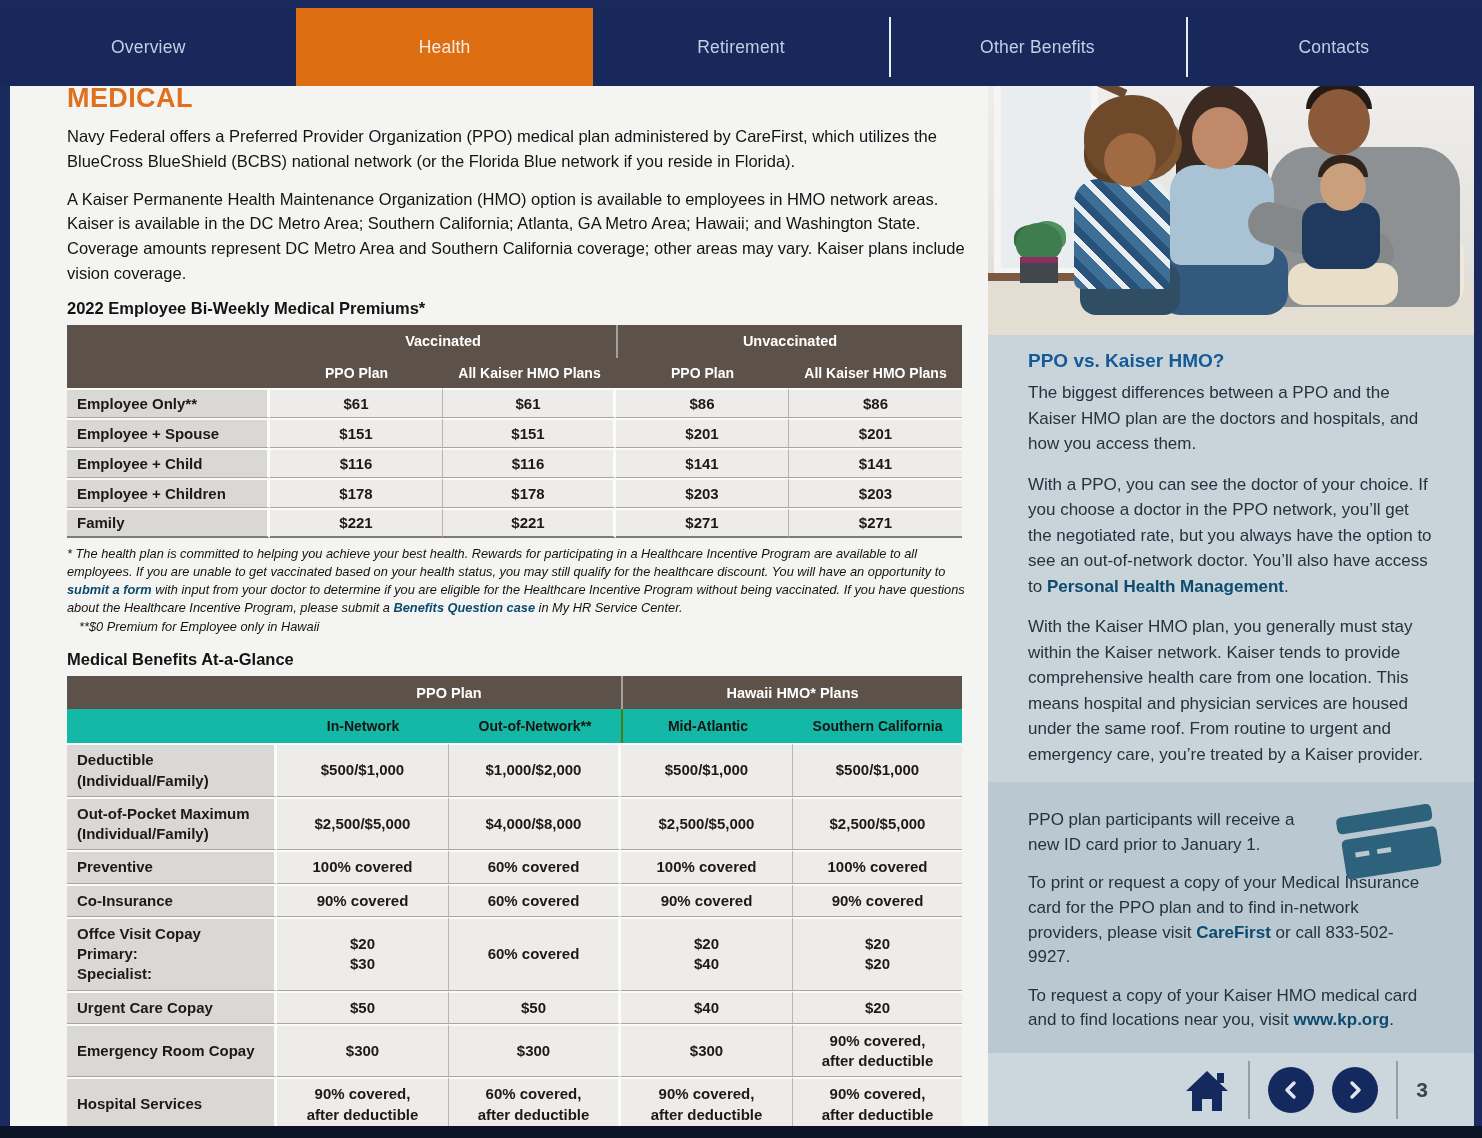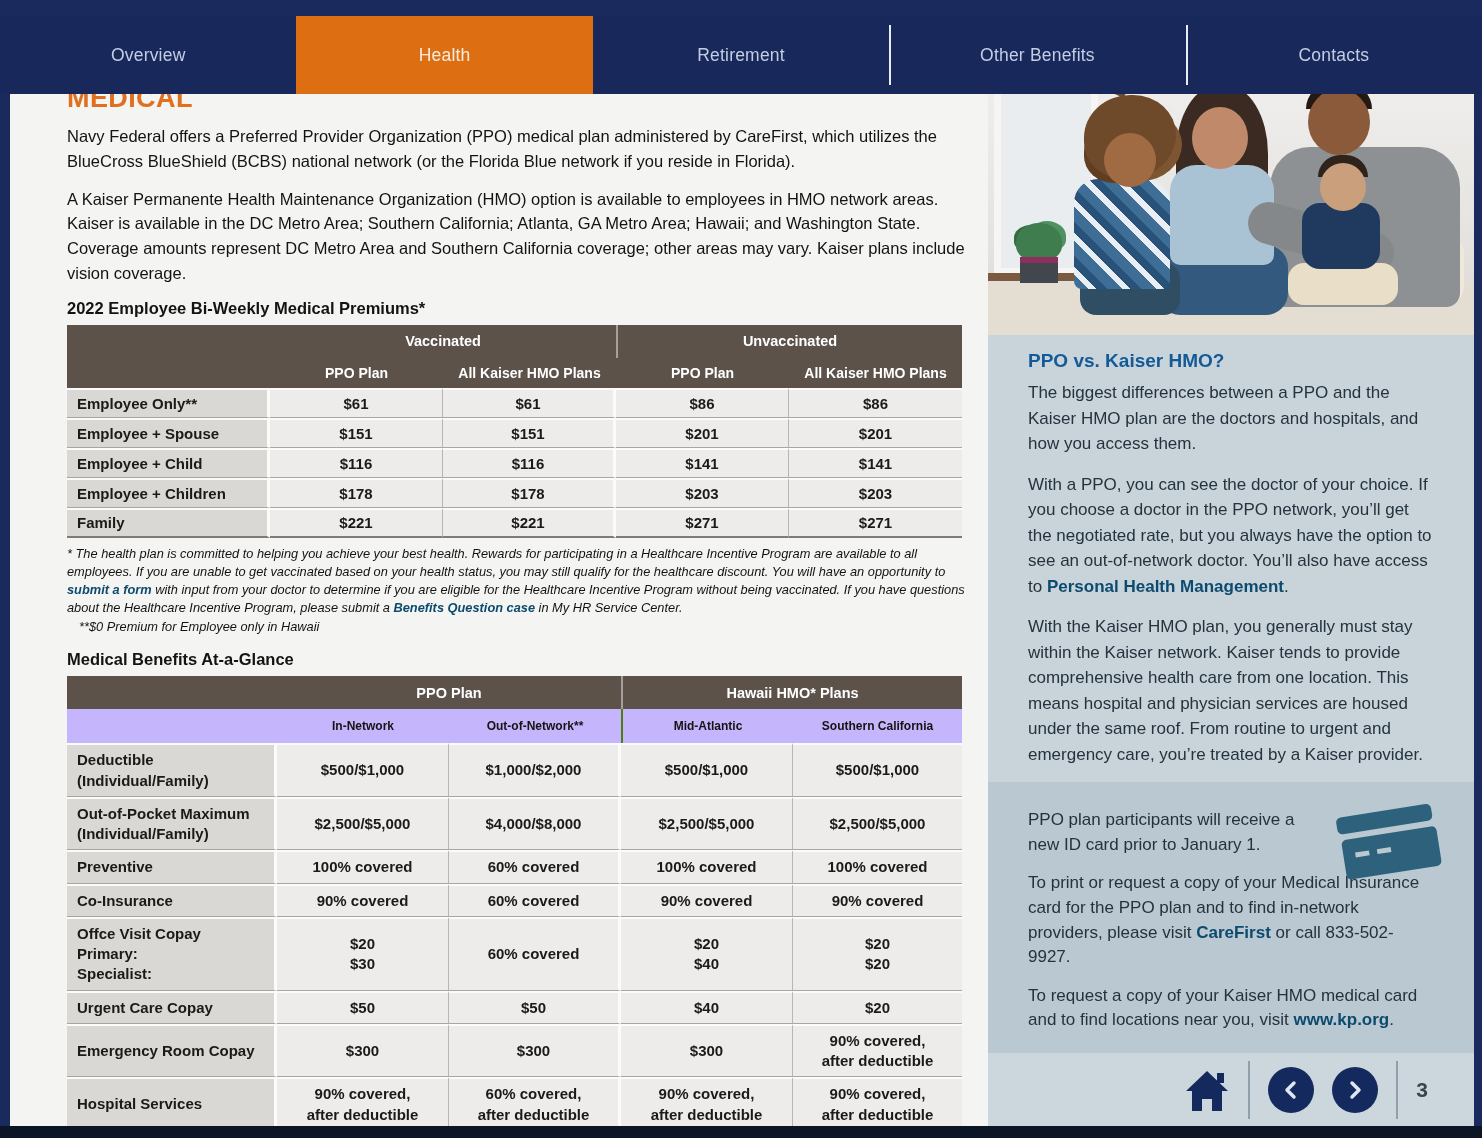--- a/index.html
+++ b/index.html
@@ -4,21 +4,21 @@
 <style>
   * { margin:0; padding:0; box-sizing:border-box; }
   html,body { width:1482px; height:1138px; }
   body {
     font-family:"Liberation Sans","DejaVu Sans",sans-serif;
     background:#1a2a5c;
     position:relative; overflow:hidden;
   }
 
   
-  .topnav { position:absolute; left:0; top:16px; width:1482px; height:78px;
+  .topnav { position:absolute; left:0; top:8px; width:1482px; height:78px;
     background:#18285a; display:flex; z-index:5; }
   .tab { flex:1 1 0; display:flex; align-items:center; justify-content:center;
     color:#c3cde4; font-size:17.5px; letter-spacing:.2px; cursor:pointer; position:relative; }
   .tab.active { background:#dd6f12; color:#f7ece1; }
   .tab.sep-left::before { content:""; position:absolute; left:0; top:9px; bottom:9px;
     width:2px; background:#e8edf5; }
   .nav-strip { position:absolute; left:0; top:62px; width:1482px; height:5px;
     background:#c2cfe2; z-index:4; }
 
   
@@ -39,21 +39,21 @@
   .srow th { font-size:14px; height:30px; }
   .bftable td { background:#edecea; text-align:center; font-weight:bold; font-size:15px;
     color:#1c1a18; vertical-align:middle; padding:5px 4px;
     border-top:2px solid #fbfbfa; border-bottom:1px solid #a9a6a2; border-right:1px solid #b8b4b0; }
   .bftable td:last-child { border-right:none; }
   .bftable td.gdiv { border-right:3px solid #fbfbfa; }
   .bftable td.rlabel { background:#d9d8d5; text-align:left; padding-left:10px;
     border-right:3px solid #fbfbfa; }
   .bftable tr:last-child td { border-bottom:2px solid #7e7b77; }
   .premiums td { height:30px; padding:4px; }
-  .glance thead th.sub { background:#c4b5fd; color:#161311; font-size:12px; height:34px; }
+  .glance thead th.sub { background:#14b8a6; color:#161311; font-size:14px; height:34px; }
   .glance thead th.sub.gdiv2 { border-left:2px solid #4d7c0f; }
   .glance td { line-height:1.35; }
 
   .foot { font-size:12.8px; font-style:italic; line-height:1.42; color:#131313;
     margin-top:7px; max-width:900px; }
   .foot2 { margin-top:1px;margin-left:12px; }
   .inline-link { color:#0c4a6e; font-weight:bold; text-decoration:none; cursor:pointer; }
 
   
   .sidebar { position:absolute; left:988px; top:67px; width:486px; bottom:12px;

